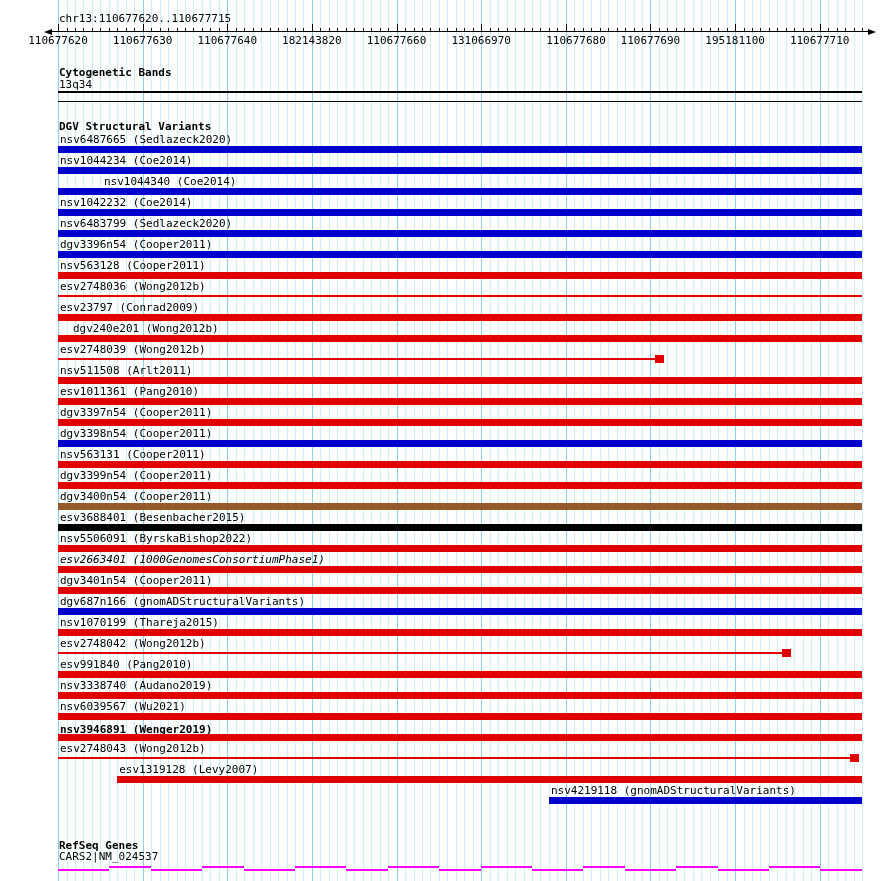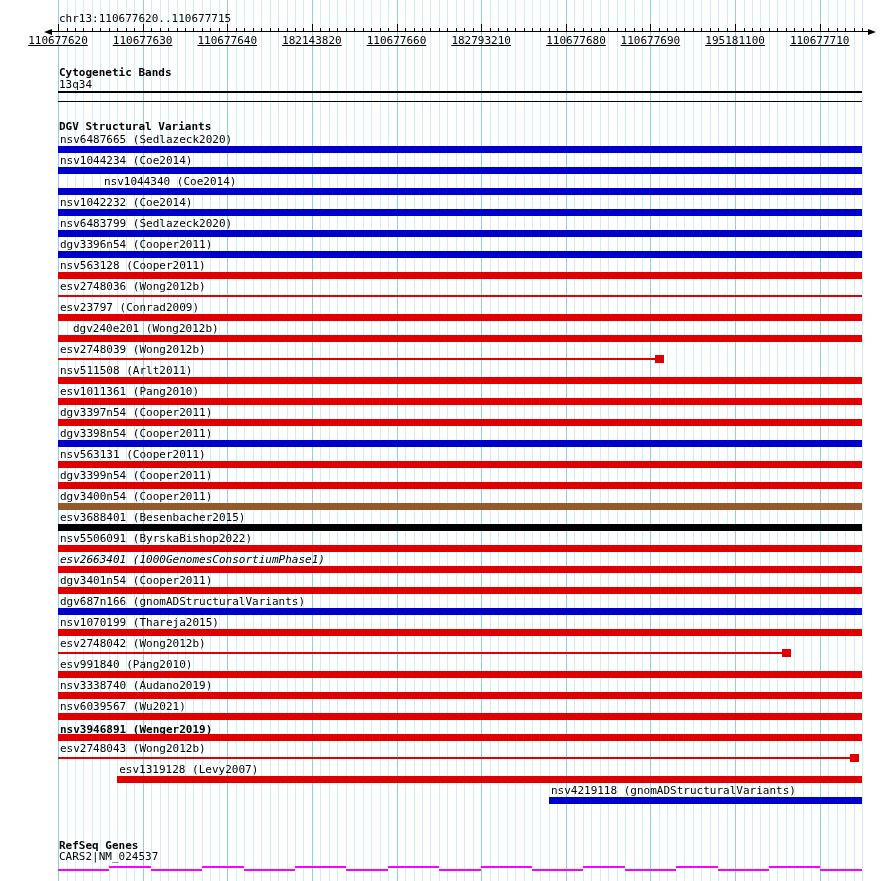--- a/index.html
+++ b/index.html
@@ -9,21 +9,21 @@
     font-family:"DejaVu Sans Mono","Liberation Mono",monospace;
     font-size:11px; line-height:11px;
   }
   .gridline { position:absolute; top:0; height:881px; width:1px; }
   .gridline.minor { background:#cfeef7; }
   .gridline.major { background:#8fd0e9; }
   .txt { position:absolute; white-space:nowrap;text-align:center; }
   .hdr { font-weight:bold; }
   .ruler-line { position:absolute; height:1px; background:#000; }
   .tick { position:absolute; width:1px; background:#000; }
-  .tick-label { position:absolute; width:64px; text-align:center;text-decoration:underline; }
+  .tick-label { position:absolute; width:64px; text-align:center; }
   .arrow-left { position:absolute; width:0; height:0;
     border-top:3px solid transparent; border-bottom:3px solid transparent;
     border-right:8px solid #000; }
   .arrow-right { position:absolute; width:0; height:0;
     border-top:3px solid transparent; border-bottom:3px solid transparent;
     border-left:8px solid #000; }
   .band-rect { position:absolute; border-top:2px solid #000; border-bottom:1px solid #000; }
   .vbar { position:absolute; }
   .vline { position:absolute; }
   .vbox { position:absolute; }
@@ -232,21 +232,21 @@
       <div class="tick" style="left: 828.1px; top: 28px; height: 3px;"></div>
       <div class="tick" style="left: 836.6px; top: 28px; height: 3px;"></div>
       <div class="tick" style="left: 845.1px; top: 28px; height: 3px;"></div>
       <div class="tick" style="left: 853.5px; top: 28px; height: 3px;"></div>
       <div class="tick" style="left: 862px; top: 28px; height: 3px;"></div>
       <div class="tick-label" style="left: 26px; top: 35px;">110677620</div>
       <div class="tick-label" style="left: 110.6px; top: 35px;">110677630</div>
       <div class="tick-label" style="left: 195.3px; top: 35px;">110677640</div>
       <div class="tick-label" style="left: 279.9px; top: 35px;">182143820</div>
       <div class="tick-label" style="left: 364.5px; top: 35px;">110677660</div>
-      <div class="tick-label" style="left: 449.2px; top: 35px;">182793210</div>
+      <div class="tick-label" style="left: 449.2px; top: 35px;">131066970</div>
       <div class="tick-label" style="left: 544px; top: 35px;">110677680</div>
       <div class="tick-label" style="left: 618.4px; top: 35px;">110677690</div>
       <div class="tick-label" style="left: 703.1px; top: 35px;">195181100</div>
       <div class="tick-label" style="left: 787.7px; top: 35px;">110677710</div>
     </div>
 
   <div class="txt hdr" style="left:59px; top:67px;">Cytogenetic Bands</div>
   <div class="txt" style="left:59px; top:79px;">13q34</div>
   <div class="band-rect" style="left:58px; top:91px; width:804px; height:8px;"></div>
 

